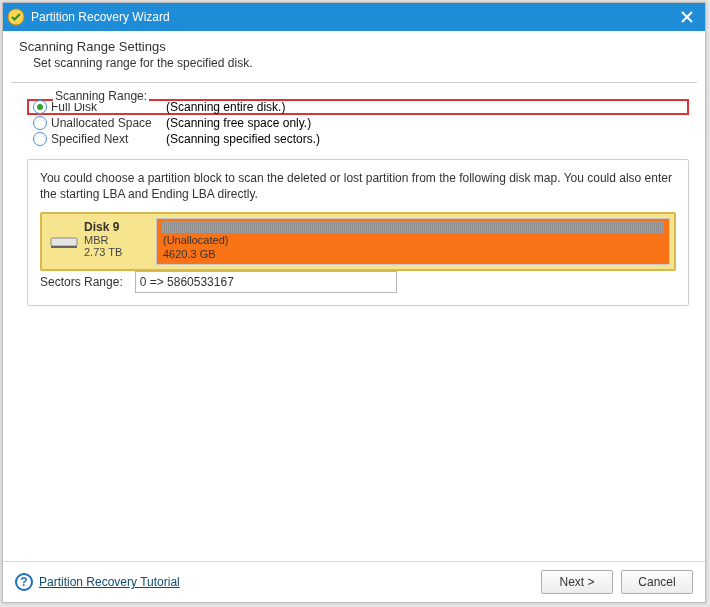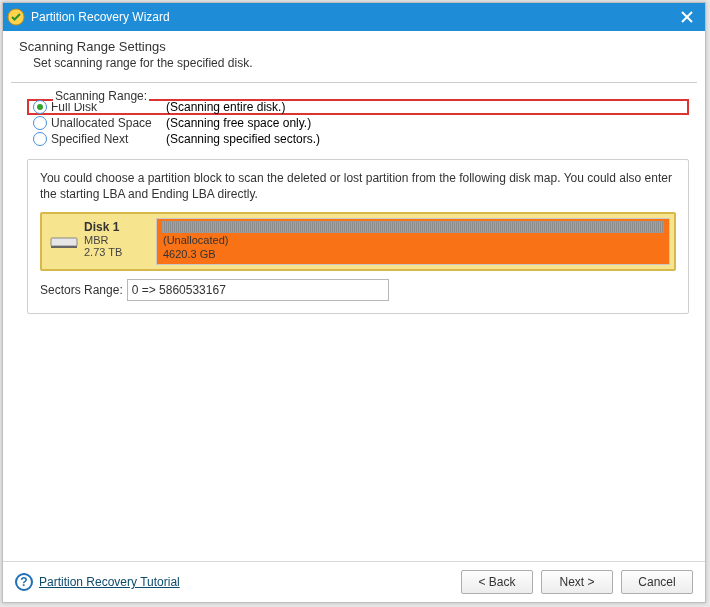--- a/index.html
+++ b/index.html
@@ -40,21 +40,21 @@
   .disk-row { border:2px solid #d7b84b; background:#f7e48f; padding:4px; display:flex; gap:6px; border-radius:2px; }
   .disk-info { width:104px; background:#f7e48f; padding:2px 4px; display:flex; gap:6px; }
   .disk-iconcol { width:28px; display:flex; align-items:flex-start; justify-content:center; padding-top:16px; }
   .disk-iconcol svg { width:28px; height:14px; }
   .disk-text .dname { font-weight:bold; font-size:12px; }
   .disk-text .dsub { font-size:11px; color:#444; }
   .disk-bar { flex:1; background:#f97316; border:1px solid #c9c9c9; padding:3px 6px; }
   .bar { height:10px; background:repeating-linear-gradient(90deg,#a3a3a3 0,#a3a3a3 1px,#8c8c8c 1px,#8c8c8c 2px); margin-bottom:2px; outline:1px solid #999; }
   .barlabel { font-size:11px; color:#333; line-height:1.2; }
 
-  .sectors-row { margin-top:8px; display:flex; align-items:center; gap:4px; }
+  .sectors-row { margin-top:0; display:flex; align-items:center; gap:12px; }
   .sectors-row input { width:262px; height:20px; border:1px solid #b7b7b7; padding:10px 4px; font-size:12px; color:#333; }
 
   .footer { border-top:1px solid #d9d9d9; padding:8px 12px; display:flex; align-items:center; gap:8px; }
   .help { display:flex; align-items:center; gap:6px; }
   .help svg { width:18px; height:18px; }
   .help a { color:#0c4a6e; text-decoration:underline; font-size:12px; cursor:pointer; }
   .footer .spacer { flex:1; }
   .btn { min-width:72px; height:24px; border:1px solid #adadad; background:linear-gradient(#fdfdfd,#ededed); color:#333; border-radius:2px; cursor:pointer; padding:0 10px; }
 </style>
 </head>
@@ -113,21 +113,21 @@
 
         <div class="disk-row">
           <div class="disk-info">
             <div class="disk-iconcol">
               <svg viewBox="0 0 28 14">
                   <rect x="1" y="2" width="26" height="8" rx="1" fill="#e6e6e6" stroke="#888"></rect>
                   <rect x="1" y="10" width="26" height="2" fill="#666"></rect>
                 </svg>
             </div>
             <div class="disk-text">
-              <div class="dname">Disk 1</div>
+              <div class="dname">Disk 9</div>
               <div class="dsub">MBR</div>
               <div class="dsub">2.73 TB</div>
             </div>
           </div>
           <div class="disk-bar">
             <div class="bar"></div>
             <div class="barlabel">(Unallocated)</div>
             <div class="barlabel">4620.3 GB</div>
           </div>
         </div>
@@ -142,18 +142,17 @@
 
   <div class="footer">
     <div class="help">
       <svg viewBox="0 0 18 18">
           <circle cx="9" cy="9" r="8" fill="#fff" stroke="#1e6fb5" stroke-width="2"></circle>
           <text x="9" y="13" text-anchor="middle" font-size="11" fill="#1e6fb5" font-weight="bold">?</text>
         </svg>
       <a>Partition Recovery Tutorial</a>
     </div>
     <span class="spacer"></span>
-    <button class="btn">&lt; Back</button>
     <button class="btn">Next &gt;</button>
     <button class="btn">Cancel</button>
   </div>
 
 </div>
 
 </body></html>

